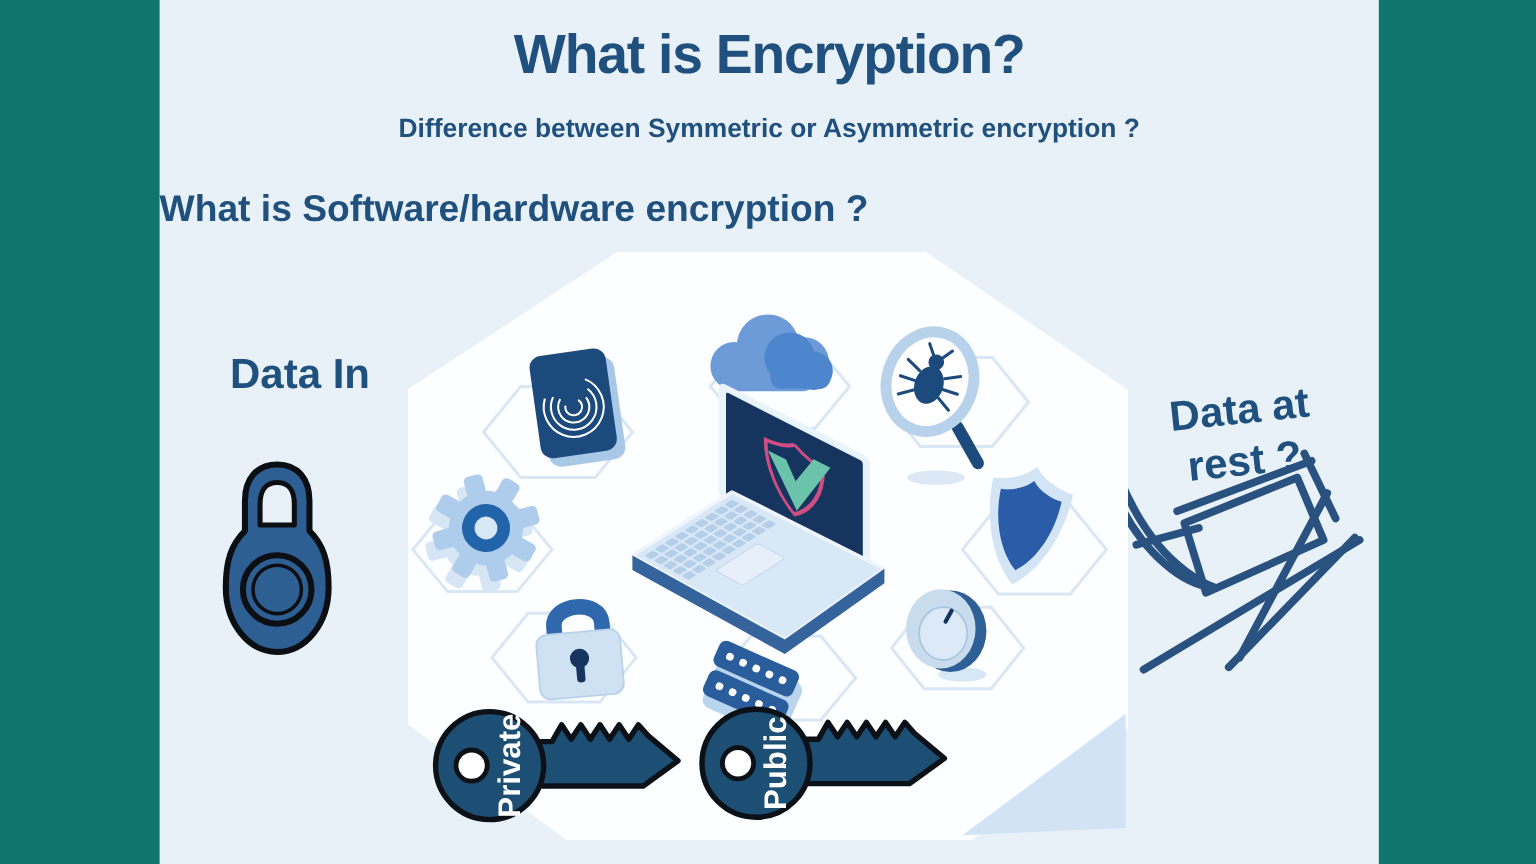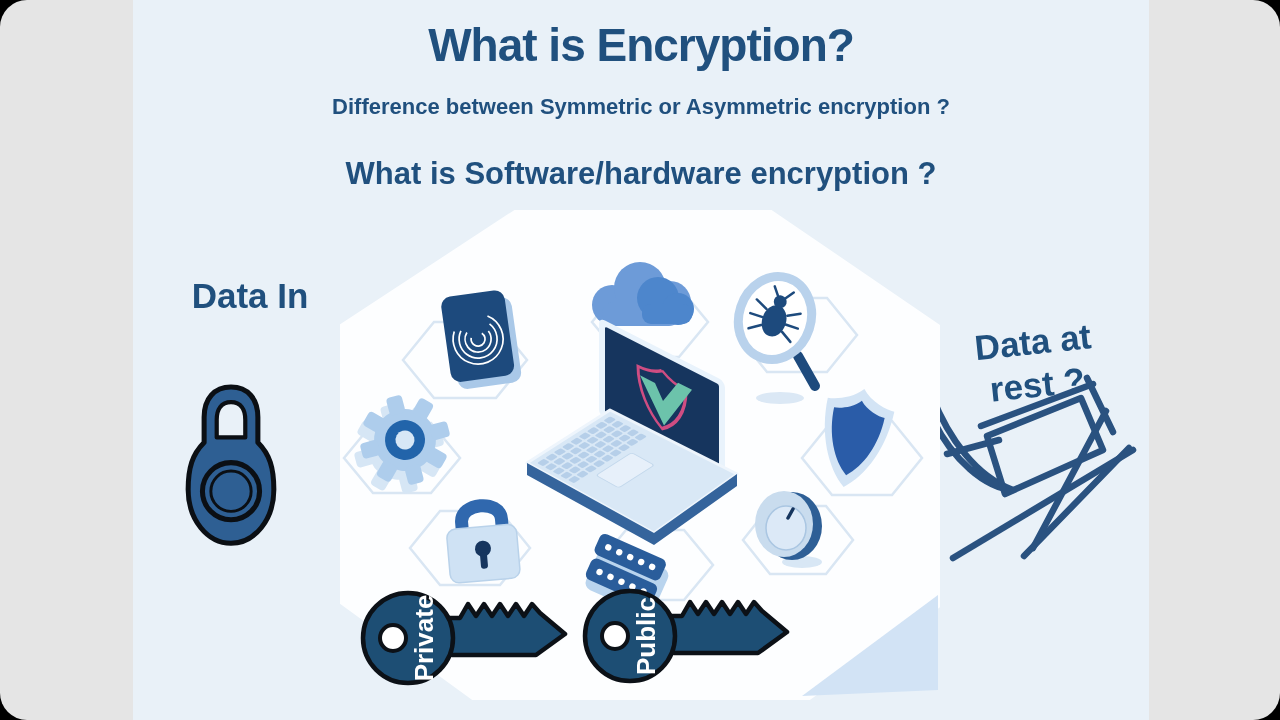--- a/index.html
+++ b/index.html
@@ -1,27 +1,27 @@
 <!DOCTYPE html>
 <html><head>
 <meta charset="utf-8">
 <style>
   html,body{margin:0;padding:0;background:#000;}
-  #stage{position:relative;width:1280px;height:720px;background:#e5e5e5;overflow:hidden;
-         font-family:"Liberation Sans", sans-serif;border-radius:27px;}
+  #stage{position:relative;width:1280px;height:720px;background:#0f766e;overflow:hidden;
+         font-family:"Liberation Sans", sans-serif;}
   #slide{position:absolute;left:133px;top:0;width:1016px;height:720px;background:#e9f1f8;}
   .navy{color:#20507e;}
   .h-title{position:absolute;top:18px;left:0;width:100%;text-align:center;
            font-size:46px;font-weight:700;letter-spacing:-1px;}
   .h-sub1{position:absolute;top:94px;left:0;width:100%;text-align:center;
           font-size:22px;font-weight:700;}
-  .h-sub2{position:absolute;top:156px;left:0;width:100%;text-align:center;
+  .h-sub2{position:absolute;top:156px;left:0;width:100%;text-align:left;
           font-size:31px;font-weight:700;}
   .callout{position:absolute;font-size:35px;font-weight:700;line-height:43px;text-align:center;}
-  #callout-left{left:22px;top:274px;width:190px;}
+  #callout-left{left:22px;top:290px;width:190px;}
   #callout-right{left:812px;top:320px;width:180px;transform:rotate(-6deg);}
   .abs{position:absolute;}
 </style>
 </head>
 <body>
 
 <div id="stage">
   <div id="slide">
 
     <div class="h-title navy">What is Encryption?</div>

